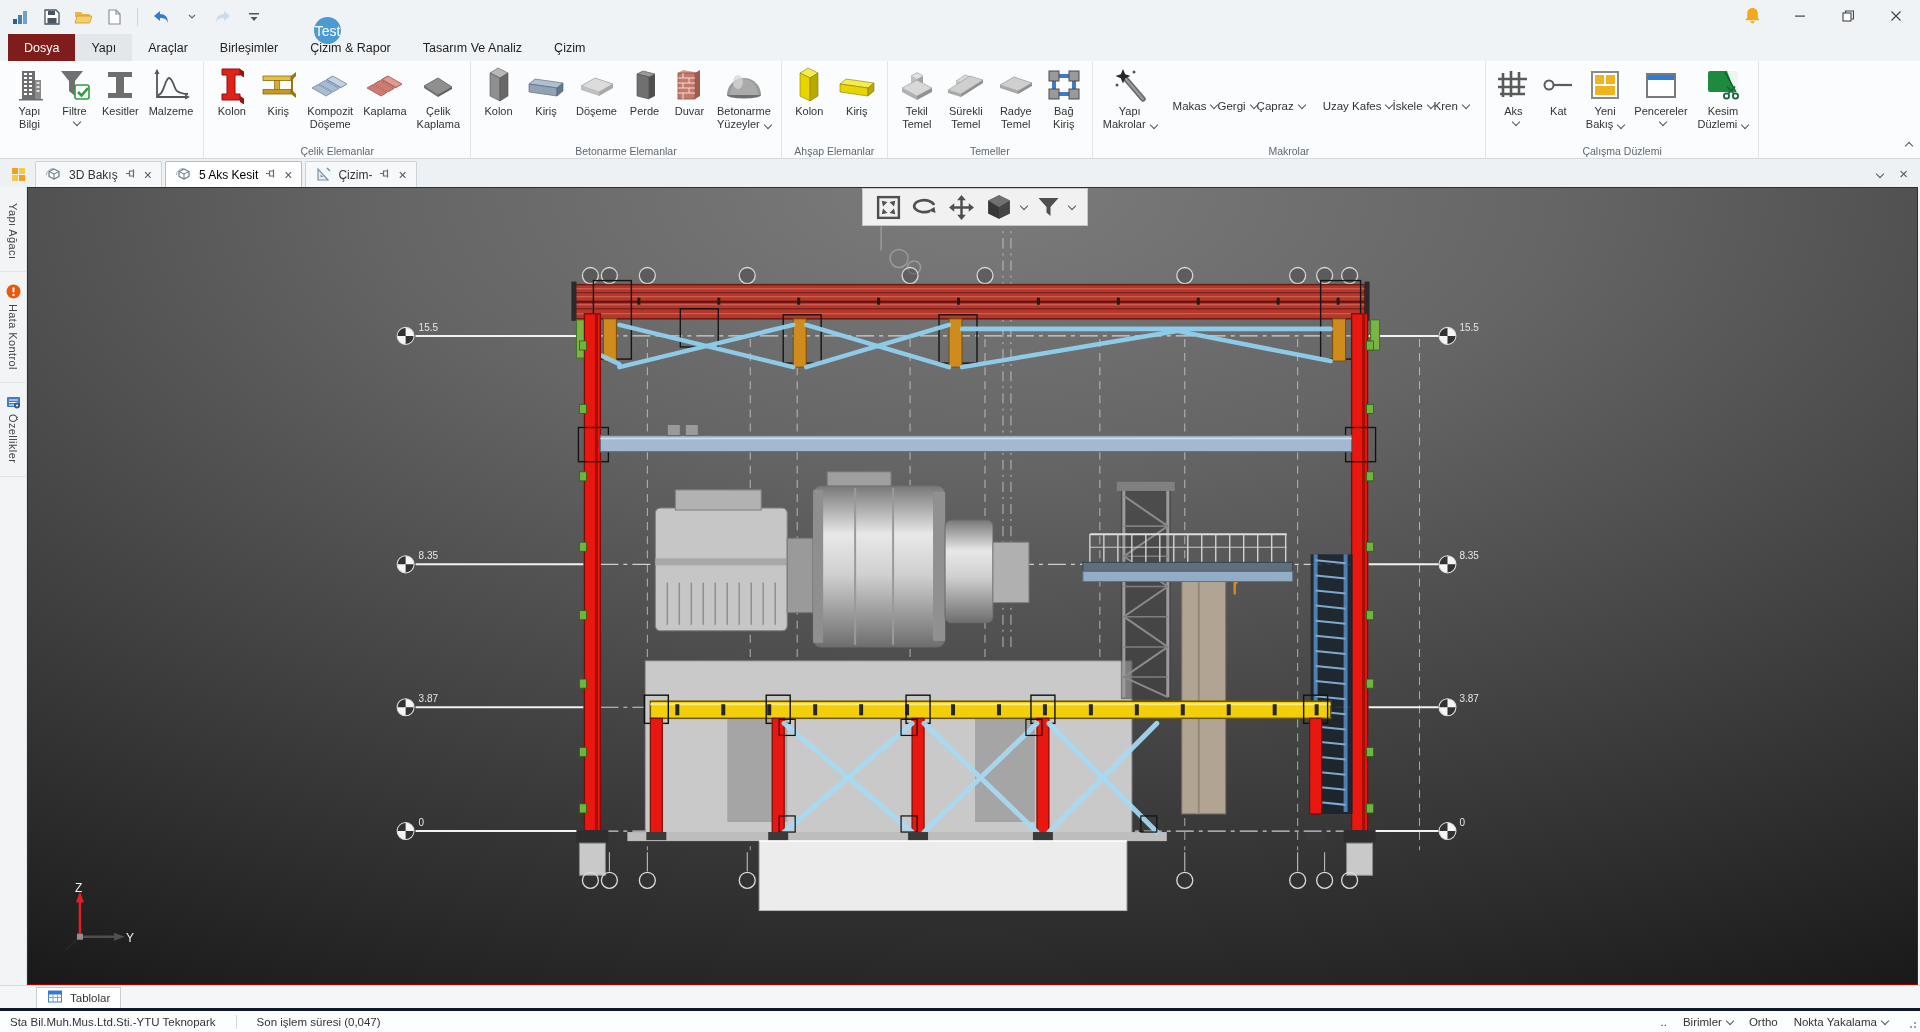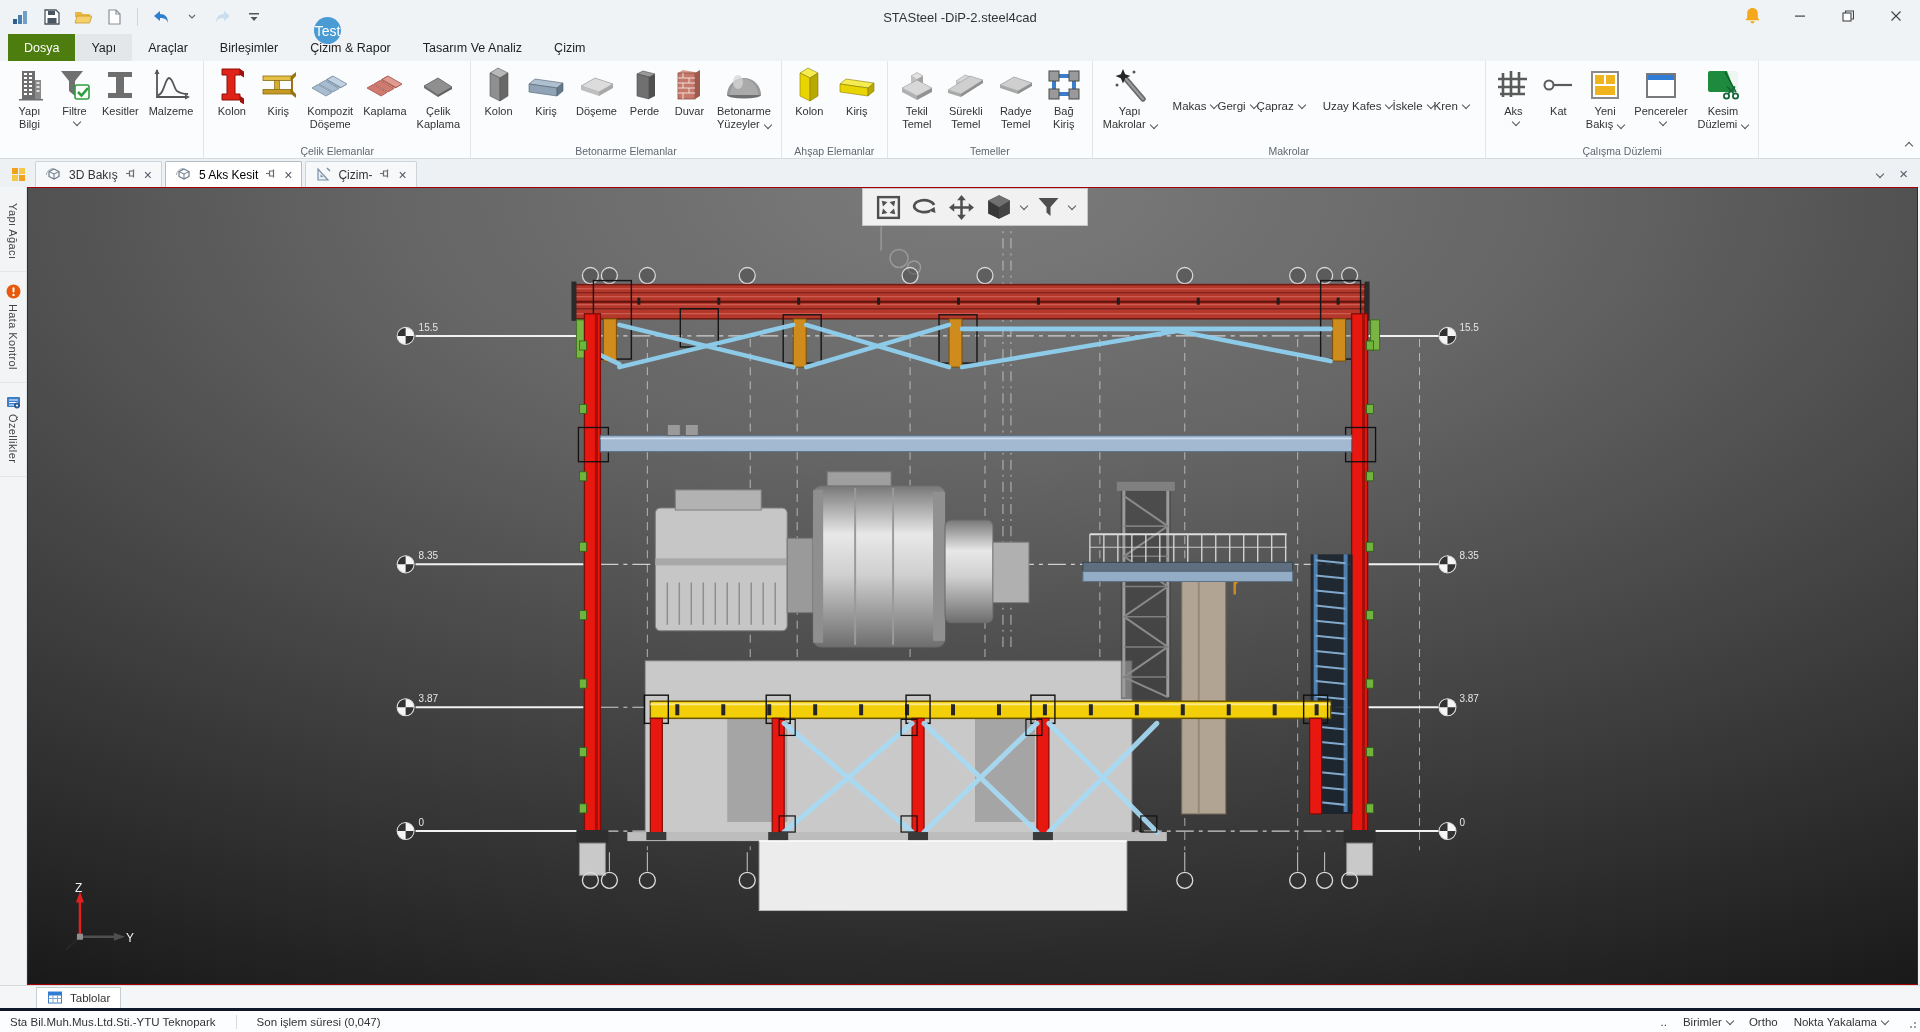--- a/index.html
+++ b/index.html
@@ -12,21 +12,21 @@
   .qbtn{width:22px;height:22px;display:flex;align-items:center;justify-content:center}
   .qbtn.disabled{opacity:.45}
   .qsep{width:1px;height:18px;background:#d0d5da;margin:0 3px}
   .win-title{position:absolute;left:0;right:0;text-align:center;font-size:13px;color:#333;pointer-events:none}
   .win-ctrls{margin-left:auto;display:flex;height:100%;align-items:stretch}
   .wbtn{width:48px;display:flex;align-items:center;justify-content:center}
 
   
   .menubar{position:absolute;top:34px;left:0;right:0;height:27px;background:#f0f3f6;display:flex;align-items:stretch;padding-left:8px;z-index:5}
   .menu-tab{padding:0 16px;display:flex;align-items:center;font-size:12.5px;color:#222;position:relative}
-  .menu-tab.file{background:#4d7c0f;color:#fff}
+  .menu-tab.file{background:#7f1d1d;color:#fff}
   .menu-tab.sel{background:#e3e7ea}
   .test-badge{position:absolute;top:-17px;left:20px;width:27px;height:27px;border-radius:50%;background:#4a9ad4;color:#fff;font-size:14px;display:flex;align-items:center;justify-content:center;z-index:10}
 
   
   .ribbon{position:absolute;top:61px;left:0;right:0;height:98px;background:#fbfcfd;border-bottom:1px solid #d5dade;display:flex;align-items:stretch;padding-left:2px}
   .rib-group{position:relative;display:flex;flex-direction:column;padding:3px 5px 15px 5px;border-right:1px solid #e3e6e9}
   .rib-row{display:flex;flex:1;align-items:stretch}
   .rib-item{display:flex;flex-direction:column;align-items:center;min-width:45px;padding:1px 5px;cursor:default}
   .rib-ic{height:40px;display:flex;align-items:center;justify-content:center}
   .rib-lbl{font-size:11px;line-height:12.5px;color:#333;text-align:center;white-space:pre-line}
@@ -55,21 +55,21 @@
 
   
   .viewport{position:absolute;left:27px;top:187px;right:2px;bottom:47px;border:1px solid #a00000;background:radial-gradient(120% 135% at 50% 0%,#7c7c7c 0%,#656565 26%,#404040 55%,#101010 92%,#060606 100%)}
   .viewport svg.draw{position:absolute;inset:0;width:100%;height:100%}
   .vp-toolbar{position:absolute;left:834px;top:0;width:226px;height:38px;background:#f1f1f1;border:1px solid #c6c6c6;display:flex;align-items:center;justify-content:space-around;padding:0 7px;z-index:3}
   .vtb-btn{display:flex;align-items:center;gap:3px}
   .lvl{font-size:10px;fill:#e6e6e6}
   .axlbl{font-size:12px;fill:#f0f0f0}
 
   
-  .bottombar{position:absolute;left:0;right:0;bottom:24px;height:23px;background:#f4f6f8;border-top:1px solid #d5dade;display:flex;align-items:flex-end;padding-left:36px}
+  .bottombar{position:absolute;left:0;right:0;bottom:24px;height:23px;background:#f4f6f8;border-top:1px solid #d5dade;display:flex;align-items:center;padding-left:36px}
   .bottom-tab{display:flex;align-items:center;gap:7px;background:#fff;border:1px solid #c8cdd2;border-bottom:none;height:21px;padding:0 10px;font-size:11.5px;color:#333}
   .statusbar{position:absolute;left:0;right:0;bottom:0;height:24px;background:#fcfdfe;border-top:3px solid #0f172a;display:flex;align-items:center;font-size:11.5px;color:#333;padding:0 10px;gap:20px}
   .sb-div{width:1px;height:14px;background:#d5dade}
   .sb-right{margin-left:auto;display:flex;align-items:center;gap:16px;padding-right:22px}
   .sb-item{display:flex;align-items:center}
   .grip{position:absolute;right:4px;bottom:4px;width:8px;height:8px}
   .grip i{position:absolute;width:2px;height:2px;background:#9aa2aa}
   .grip i:nth-child(1){right:0;bottom:0}.grip i:nth-child(2){right:4px;bottom:0}.grip i:nth-child(3){right:0;bottom:4px}
 </style>
 </head>
@@ -135,21 +135,20 @@
       </span>
       <span class="qbtn">
         <span class="ic" style="display: inline-flex;">
           <svg width="12" height="12" viewBox="0 0 12 12">
             <rect x="1" y="2" width="10" height="1.5" fill="#555"></rect>
             <path d="M2.5 6l3.5 4 3.5-4z" fill="#555"></path>
           </svg>
         </span>
       </span>
     </div>
-  <div class="win-title">STASteel -DiP-2.steel4cad</div>
   <div class="win-ctrls">
     <div class="wbtn">
         <span id="ic-bell"><svg width="19" height="19" viewBox="0 0 18 18">
             <path d="M9 2c-3 0-5 2.2-5 5v4l-1.6 2.5h13.2L14 11V7c0-2.8-2-5-5-5z" fill="#f5a81c"></path>
             <path d="M7 14.5a2 2 0 004 0z" fill="#f5a81c"></path>
           </svg></span>
       </div>
     <div class="wbtn">
         <span id="ic-min"><svg width="12" height="12" viewBox="0 0 12 12">
             <rect x="1" y="5.5" width="10" height="1.2" fill="#444"></rect>

